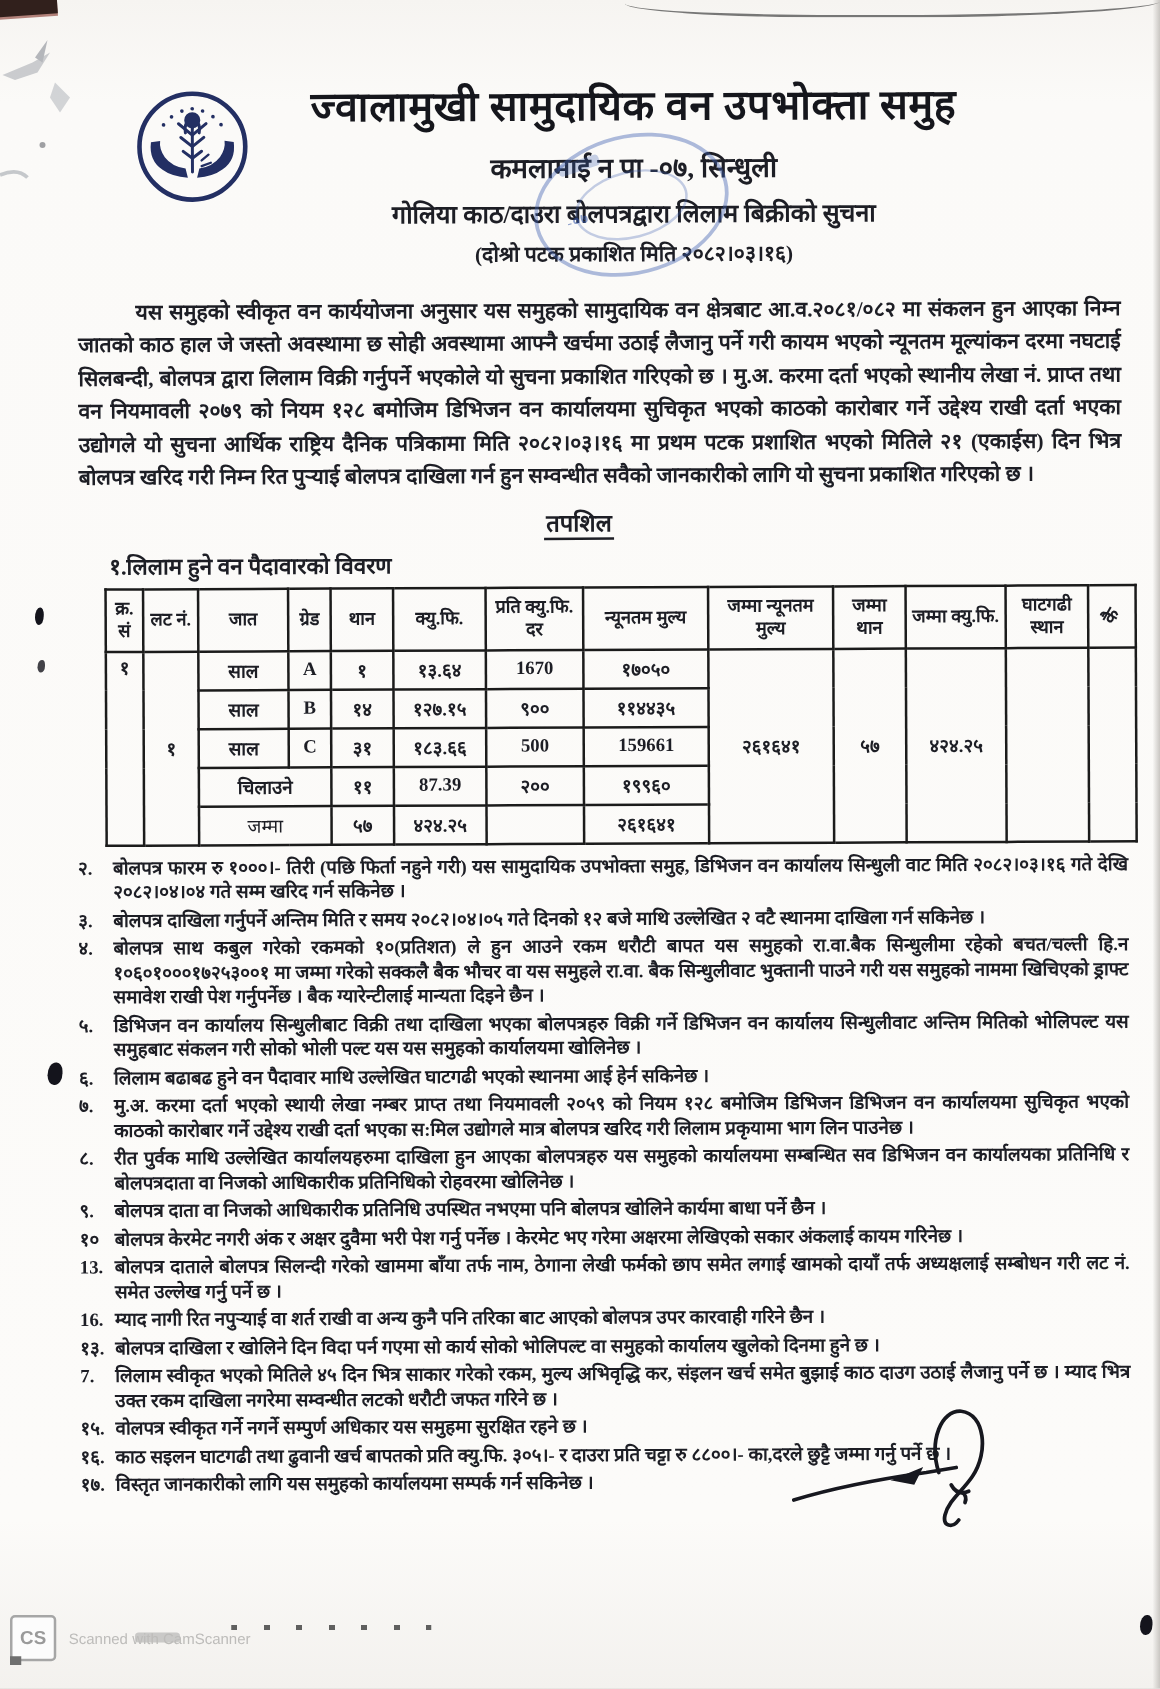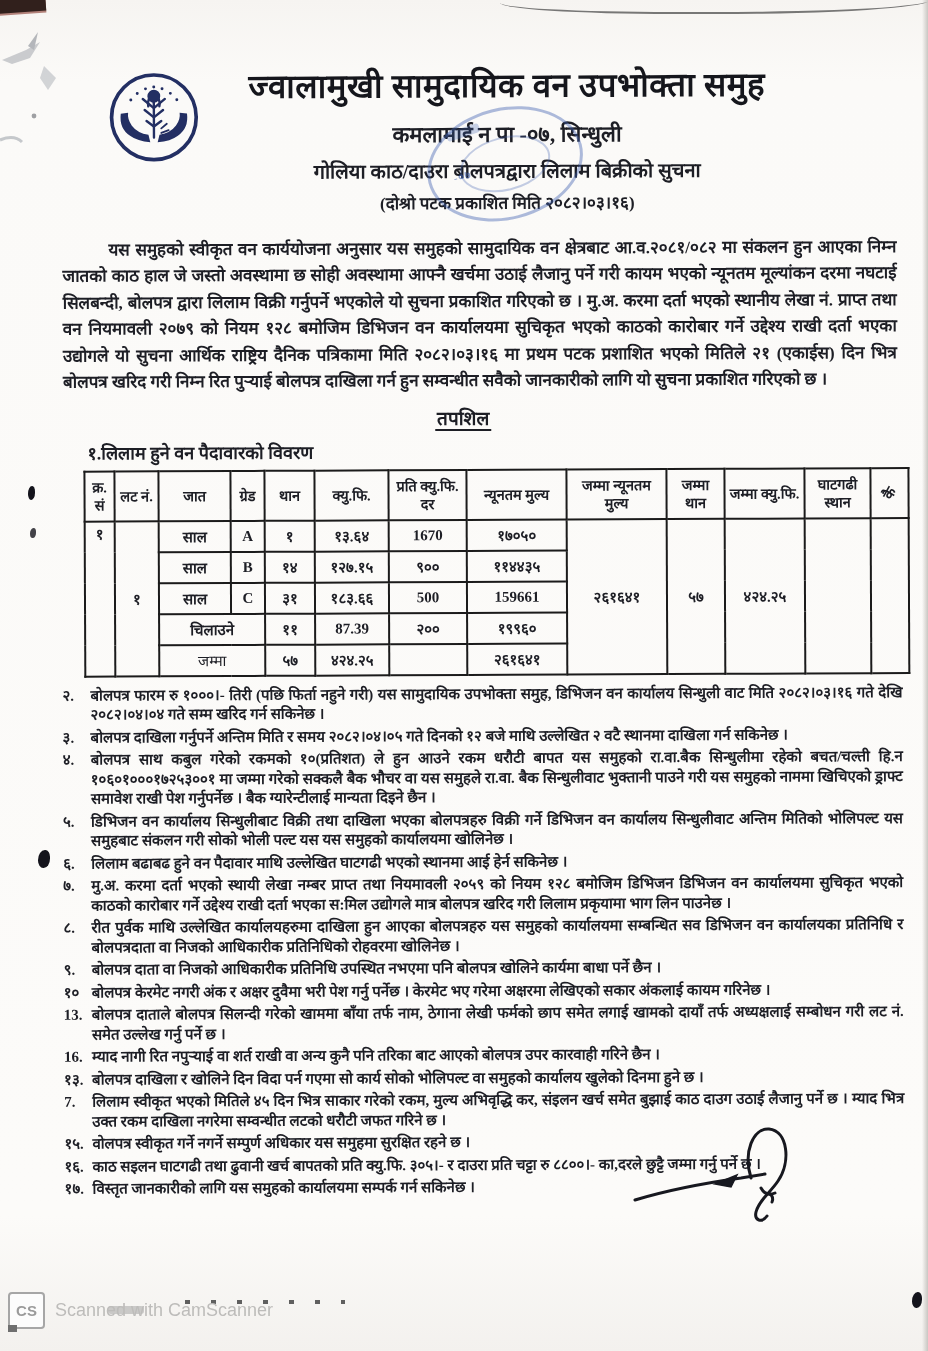--- a/index.html
+++ b/index.html
@@ -47,21 +47,21 @@
   .term{display:flex;font-size:15px;font-weight:600;line-height:19.5px;margin-bottom:3px;}
   .term .num{flex:0 0 28px;text-align:left;}
   .term .txt{flex:1;text-align:justify;}
   
   .signature{position:absolute;right:95px;top:1118px;width:210px;height:125px;}
   .footer{position:absolute;left:8px;top:1292px;display:flex;align-items:center;}
   .cs-badge{position:relative;width:33px;height:33px;border:2px solid #a6a6a6;border-radius:4px;
     background:#fcfcfc;color:#9a9a9a;font-family:"Liberation Sans",sans-serif;
     font-weight:700;font-size:15px;display:flex;align-items:center;justify-content:center;}
   .cs-badge::after{content:"";position:absolute;left:-2px;bottom:-5px;width:9px;height:7px;background:#6f6f6f;}
-  .scanner-text{margin-left:10px;color:#bdbcba;font-family:"Liberation Sans",sans-serif;font-size:18px;}
+  .scanner-text{margin-left:10px;color:#bdbcba;font-family:"Liberation Sans",sans-serif;font-size:12px;}
   
   .art{position:absolute;pointer-events:none;}
   .corner-mark{left:0;top:0;width:50px;height:15px;background:#31201c;
     box-shadow:0 2px 0 rgba(122,32,22,.55);transform:rotate(-4deg) translate(-4px,-3px);}
   .top-curve{left:500px;top:-14px;width:430px;height:26px;border-bottom:2.5px solid #4d4d4d;
     border-radius:0 0 50% 40%;opacity:.75;}
   .blob{background:#14141c;border-radius:60% 40% 55% 45%;}
   .smudge{opacity:.55;}
   .dash-row{left:185px;top:1300px;width:160px;height:4px;
     background:repeating-linear-gradient(90deg,#3a3a3a 0 5px,transparent 5px 26px);opacity:.8;}

